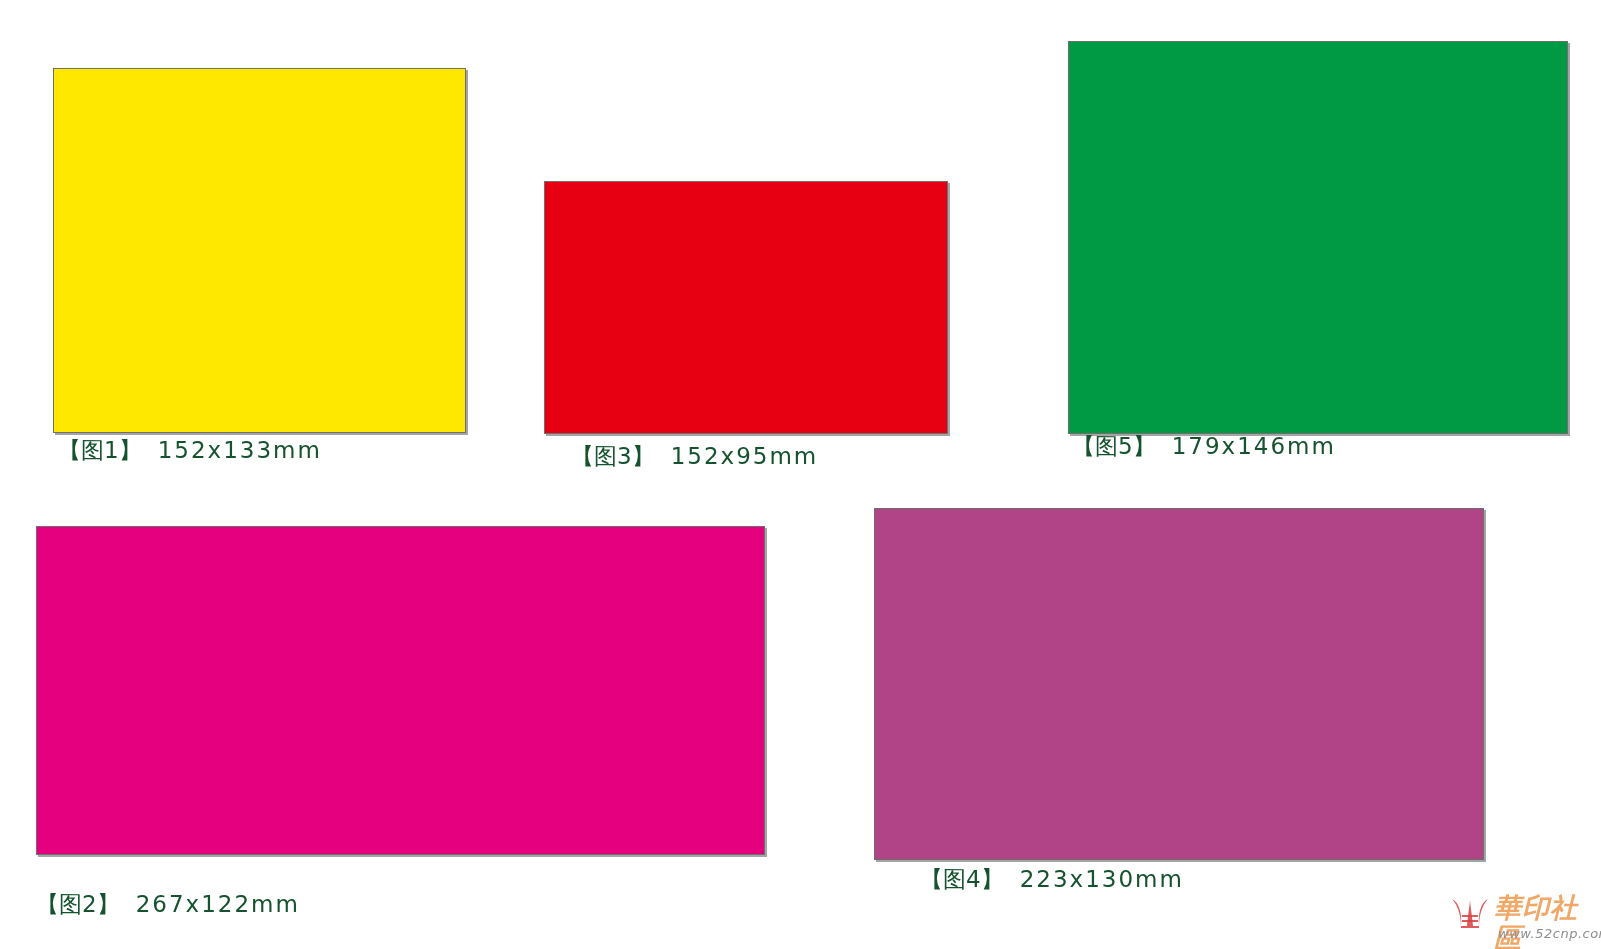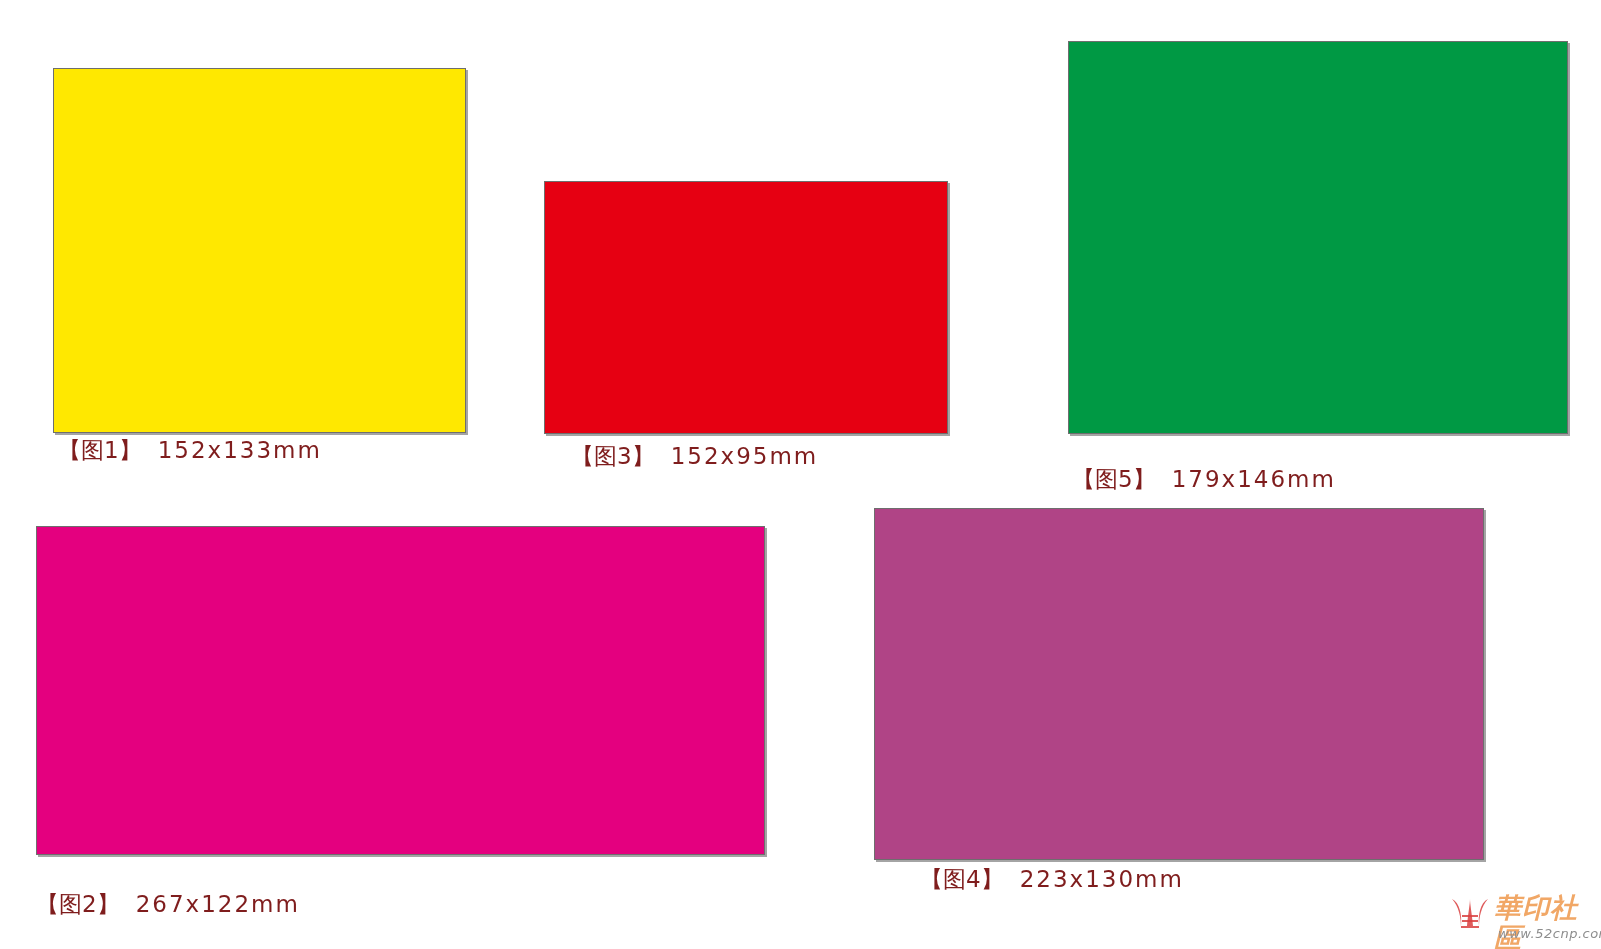--- a/index.html
+++ b/index.html
@@ -19,21 +19,21 @@
   }
   .swatch {
     position: absolute;
     box-sizing: border-box;
     border: 1px solid #6e6e6e;
     box-shadow: 2px 2px 0 rgba(90,90,90,0.55);
   }
   .caption {
     position: absolute;
     white-space: nowrap;
-    color: #7f1d1d;
+    color: #14532d;
     font-family: "DejaVu Sans", "Liberation Sans", sans-serif;
     font-size: 23px;
     letter-spacing: 1px;
     line-height: 1;
   }
   .caption .tag {
     letter-spacing: 0px;
   }
   .caption .dims {
     margin-left: 16px;
@@ -93,21 +93,21 @@
   <div class="caption" style="left:58px; top:439px;">
     <span class="tag">【图1】</span><span class="dims">152x133mm</span>
   </div>
 
   <div class="swatch" style="left:544px; top:181px; width:404px; height:253px; background:#E60012;"></div>
   <div class="caption" style="left:571px; top:445px;">
     <span class="tag">【图3】</span><span class="dims">152x95mm</span>
   </div>
 
   <div class="swatch" style="left:1068px; top:41px; width:500px; height:393px; background:#009944;"></div>
-  <div class="caption" style="left:1072px; top:468px;">
+  <div class="caption" style="left:1072px; top:435px;">
     <span class="tag">【图5】</span><span class="dims">179x146mm</span>
   </div>
 
   <div class="swatch" style="left:36px; top:526px; width:729px; height:329px; background:#E4007F;"></div>
   <div class="caption" style="left:36px; top:893px;">
     <span class="tag">【图2】</span><span class="dims">267x122mm</span>
   </div>
 
   <div class="swatch" style="left:874px; top:508px; width:610px; height:352px; background:#B04486;"></div>
   <div class="caption" style="left:920px; top:868px;">

